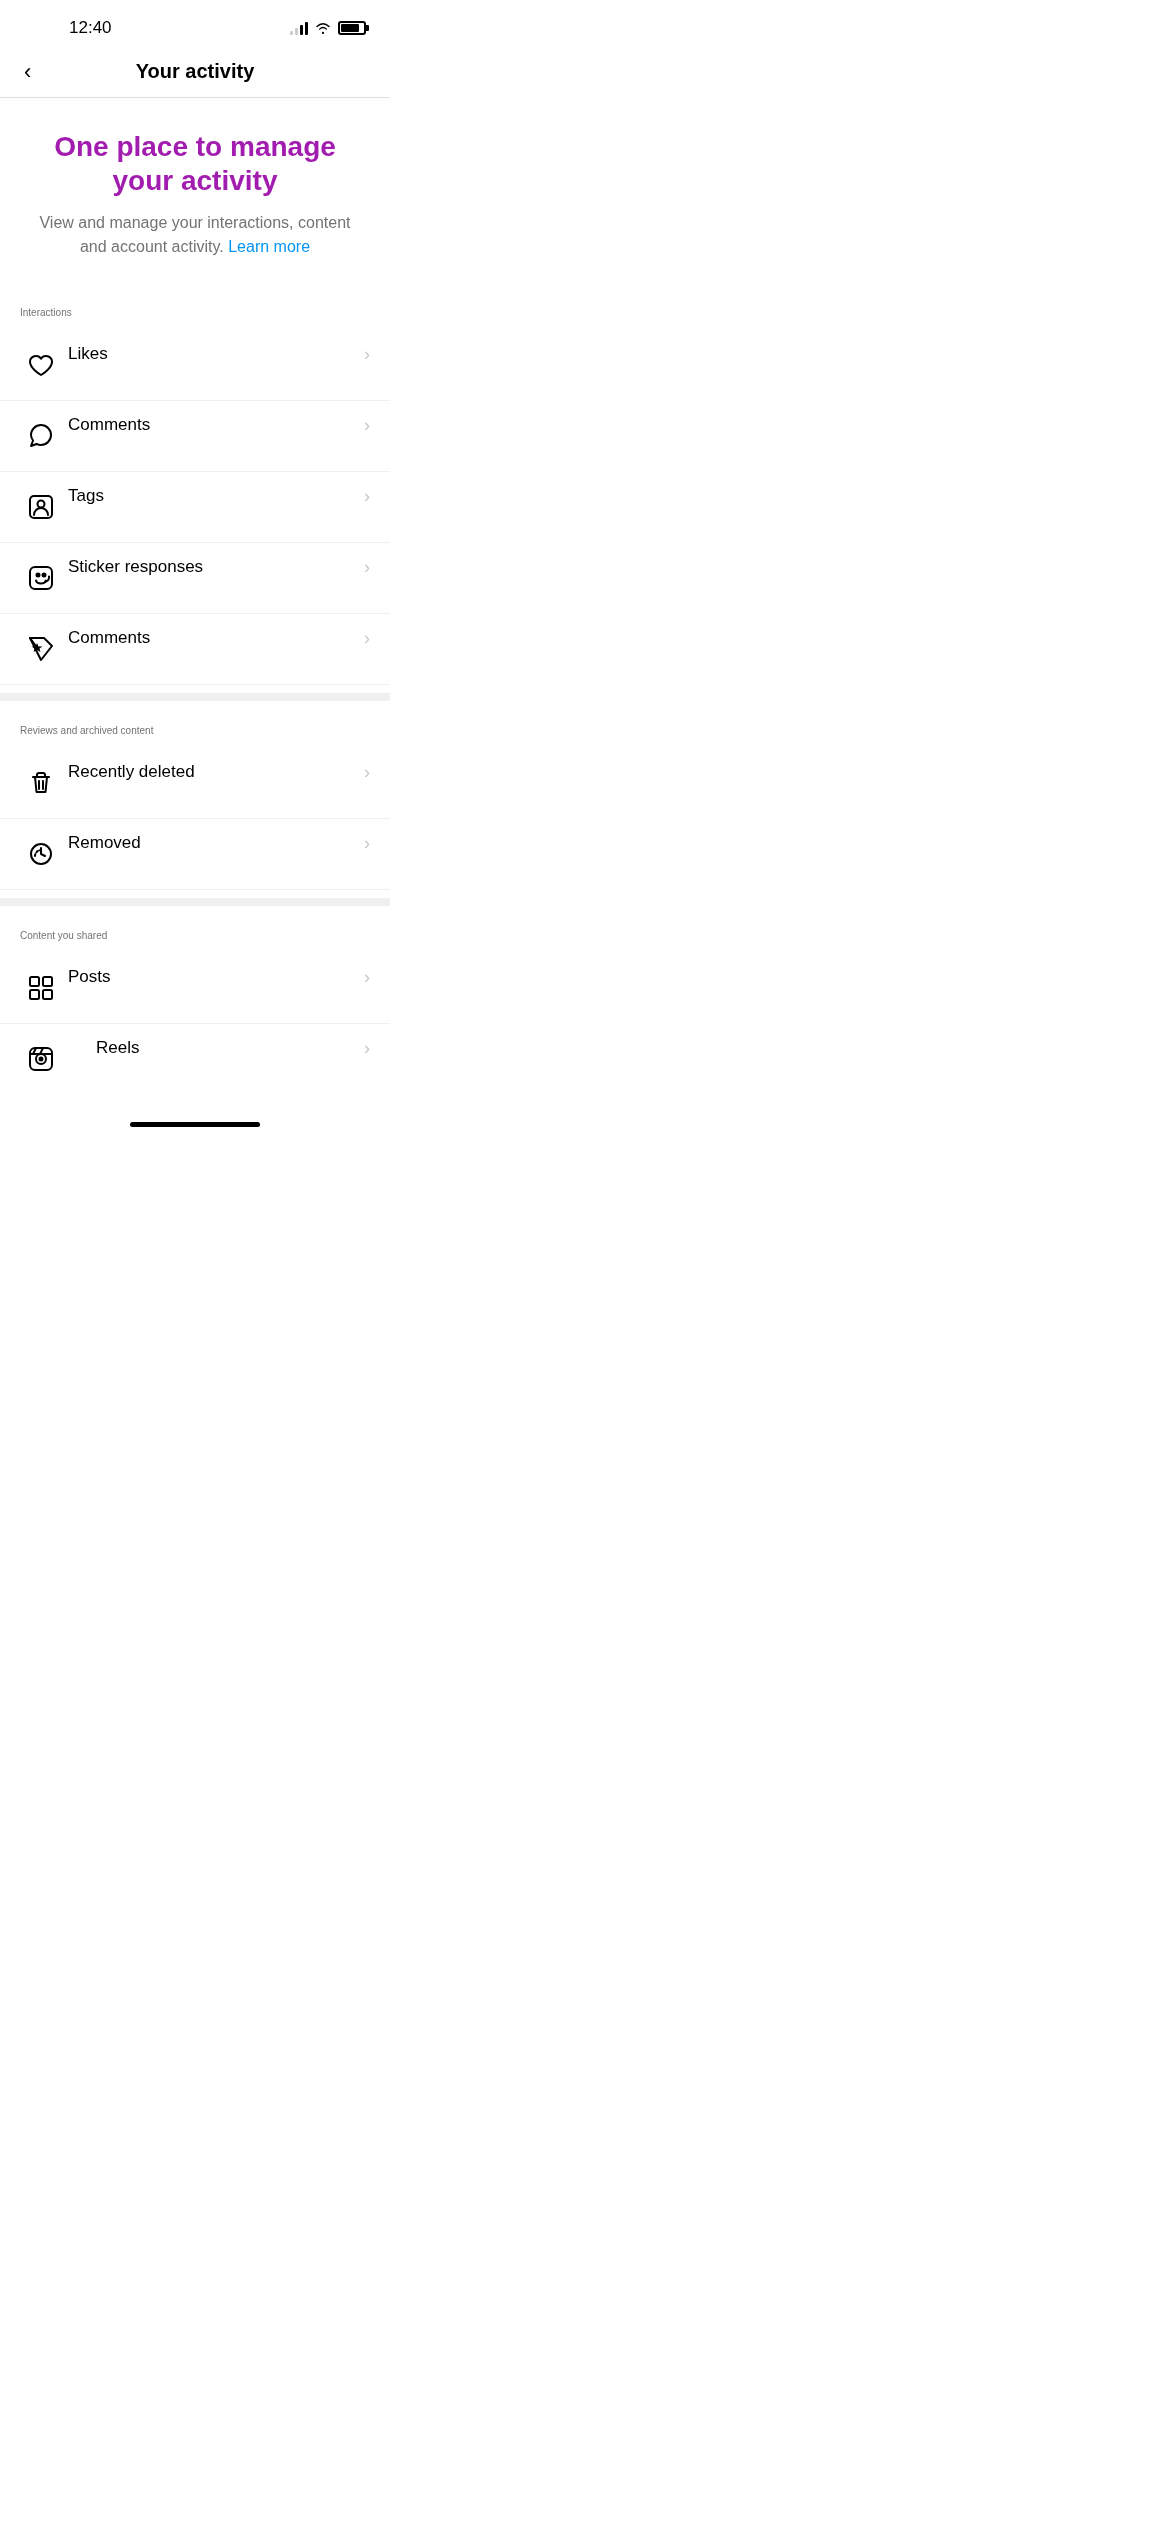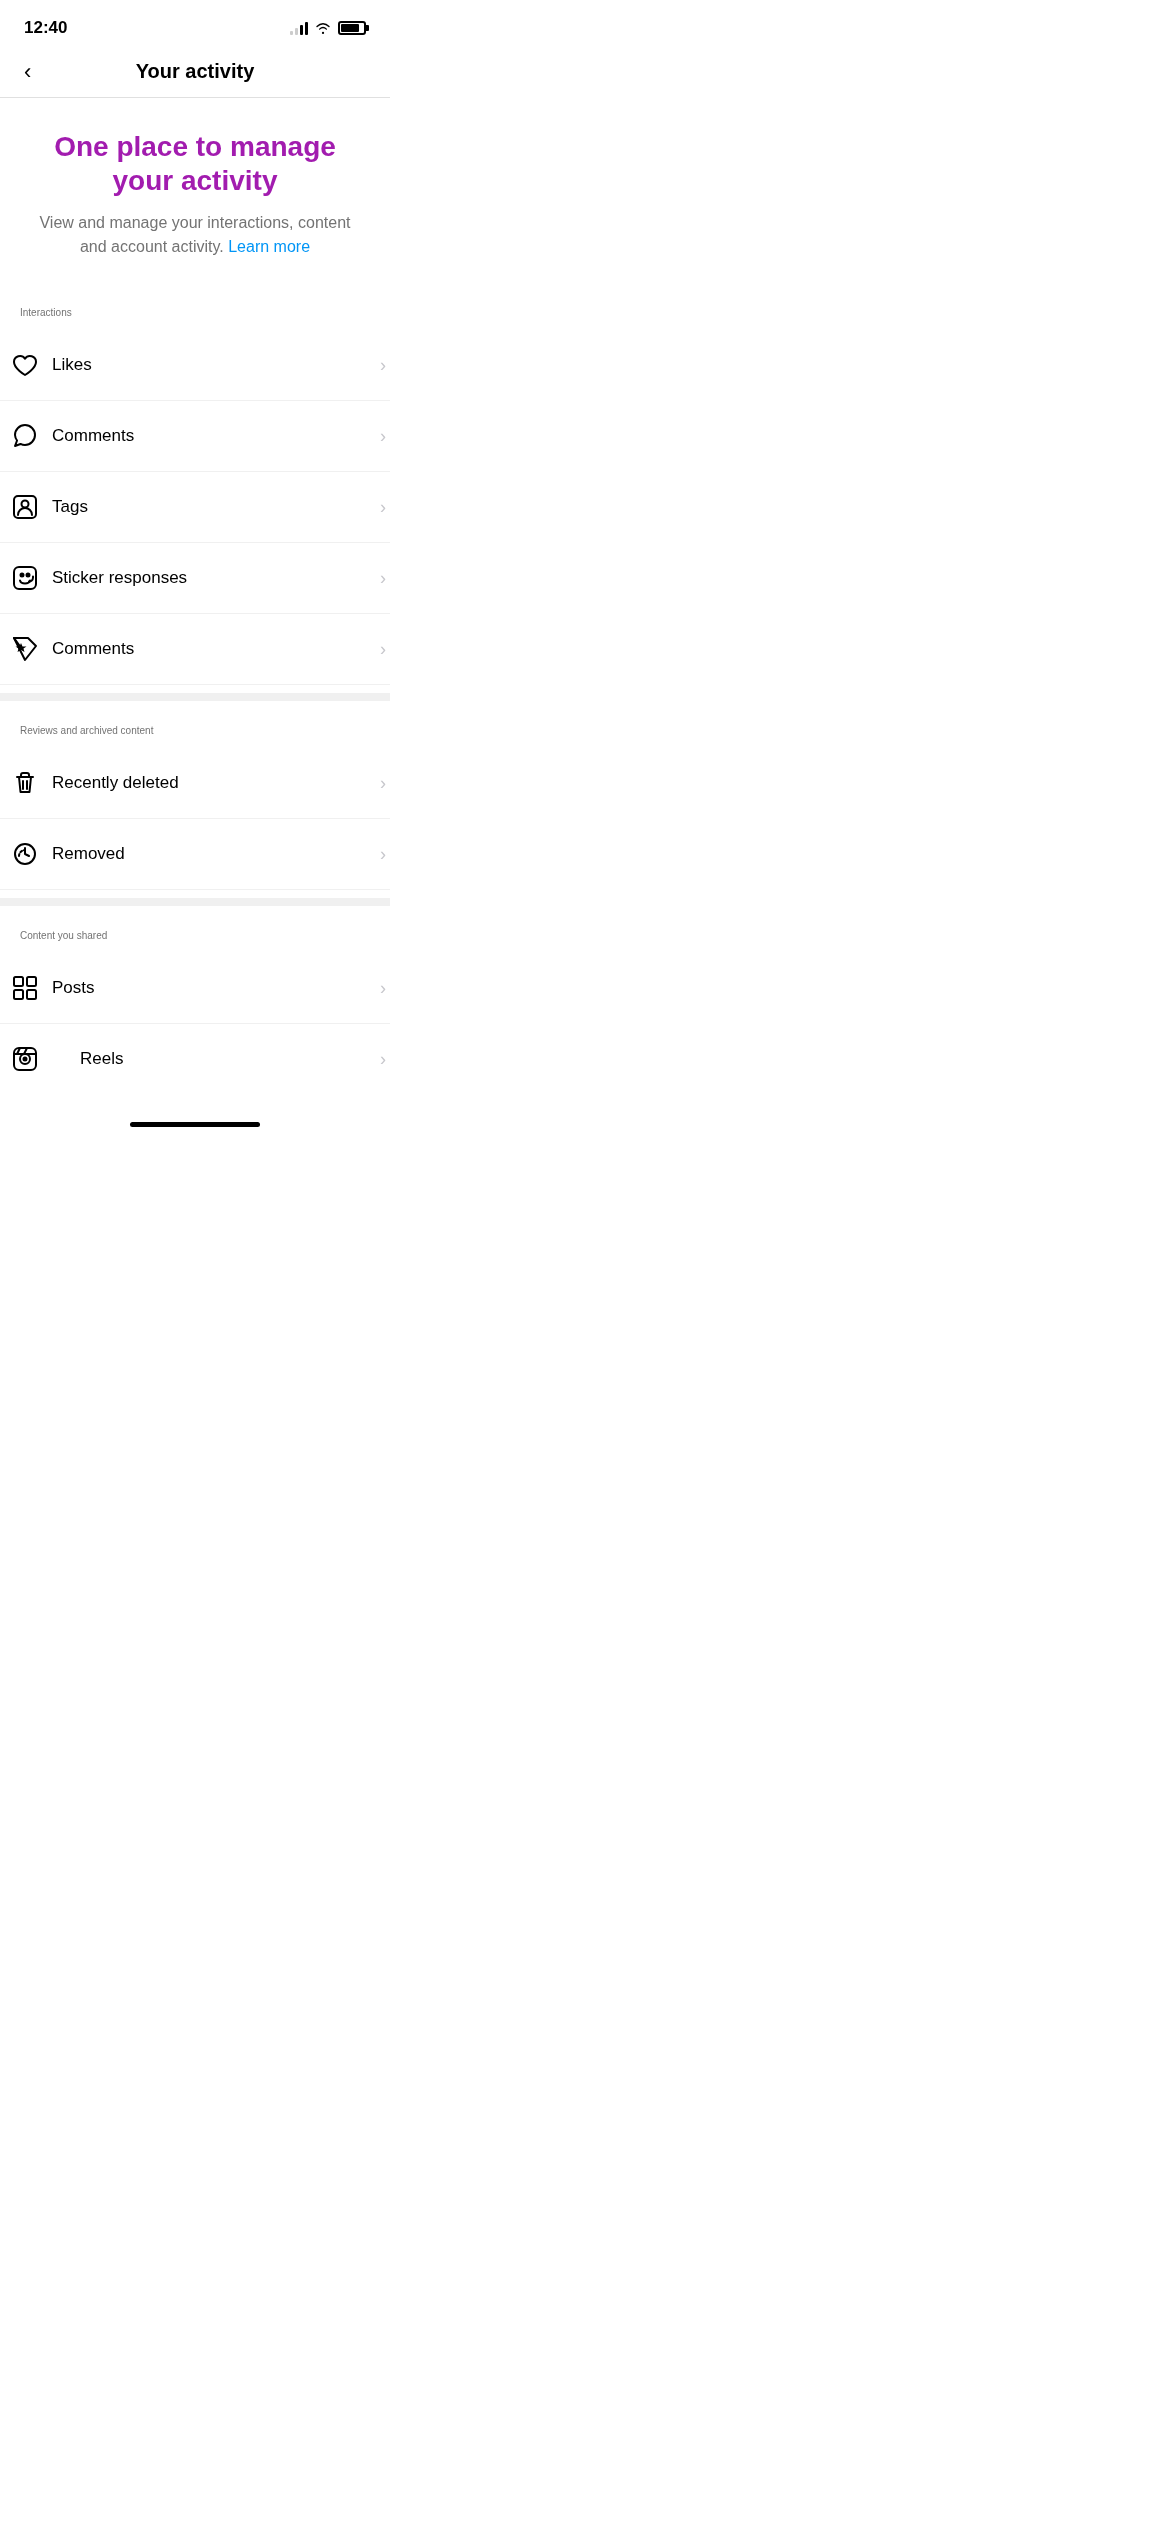--- a/index.html
+++ b/index.html
@@ -18,22 +18,23 @@
     .status-bar {
       display: flex;
       justify-content: space-between;
       align-items: center;
       padding: 14px 24px 8px;
       height: 50px;
     }
 
     .status-time {
       font-size: 17px;
-      font-weight: 700;
+      font-weight: 400;
       color: #000;
+      margin-left: 45px;
     }
 
     .status-icons {
       display: flex;
       align-items: center;
       gap: 6px;
     }
 
     .signal-icon {
       display: flex;
@@ -153,22 +154,21 @@
 
     .section-divider {
       height: 8px;
       background: #f0f0f0;
       margin-top: 8px;
     }
 
     
     .list-item {
       display: flex;
-      align-items: center;
-      padding: 14px 4px;
+      padding: 14px 20px;
       cursor: pointer;
       border-bottom: 1px solid #f0f0f0;
     }
 
     .list-item:last-child {
       border-bottom: none;
       gap: 28px;
     }
 
     .item-icon {

